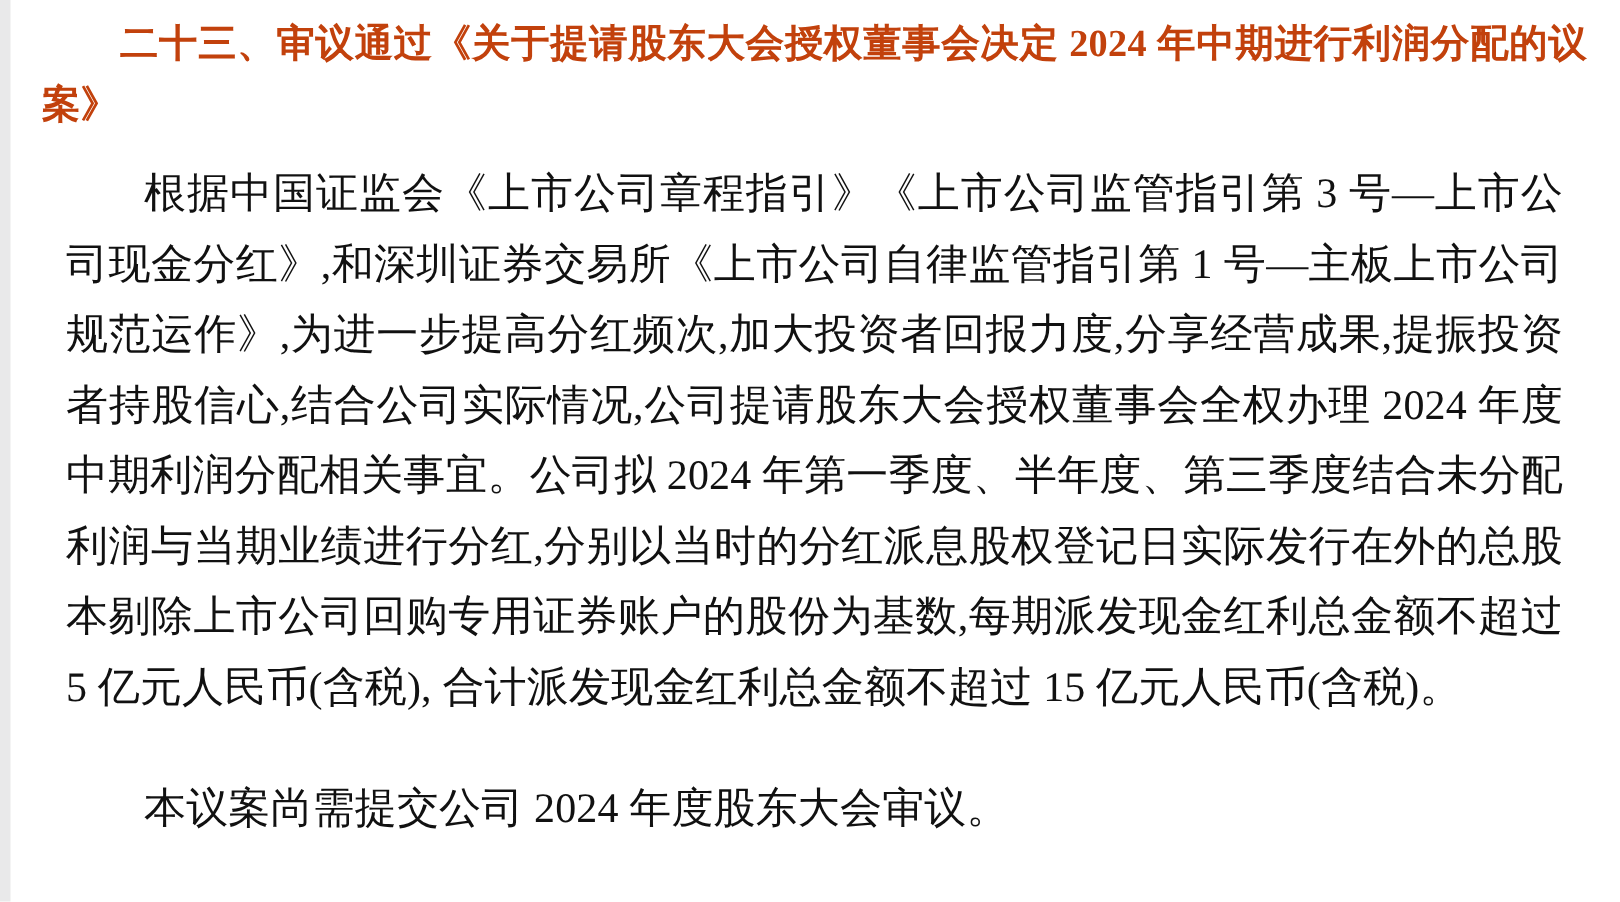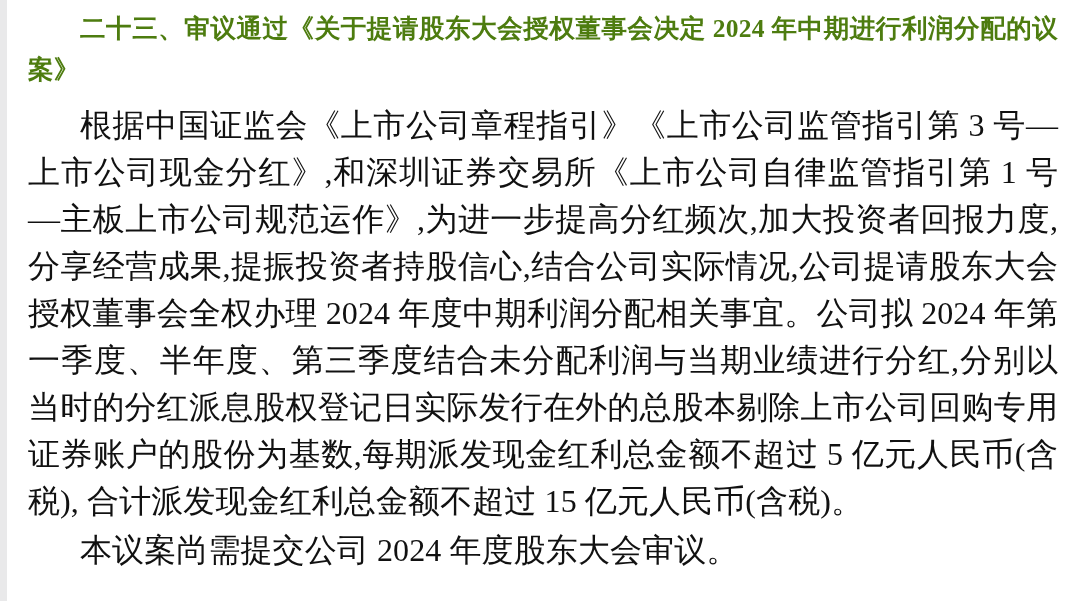--- a/index.html
+++ b/index.html
@@ -34,33 +34,33 @@
     top: 0;
     width: 1030px;
     padding-top: 8px;
     box-sizing: border-box;
   }
   .heading {
     font-family: "Liberation Serif", "DejaVu Serif", serif;
     font-weight: bold;
     font-size: 25.5px;
     line-height: 41px;
-    color: #4d7c0f;
+    color: #c2410c;
     text-indent: 52px;
     letter-spacing: 0.2px;
     margin: 0 0 12px 0;
     text-align: justify;
   }
   .para {
     font-family: "Liberation Serif", "DejaVu Serif", serif;
-    font-size: 32px;
+    font-size: 28px;
     line-height: 47px;
     color: #111111;
     text-indent: 52px;
-    margin: 0;
+    margin: 16px;
     text-align: justify;
     text-justify: inter-ideograph;
     letter-spacing: 0.1px;
   }
   .para.tight {
     text-align: left;
   }
   .body-block {
     margin-top: 10px;
   }

